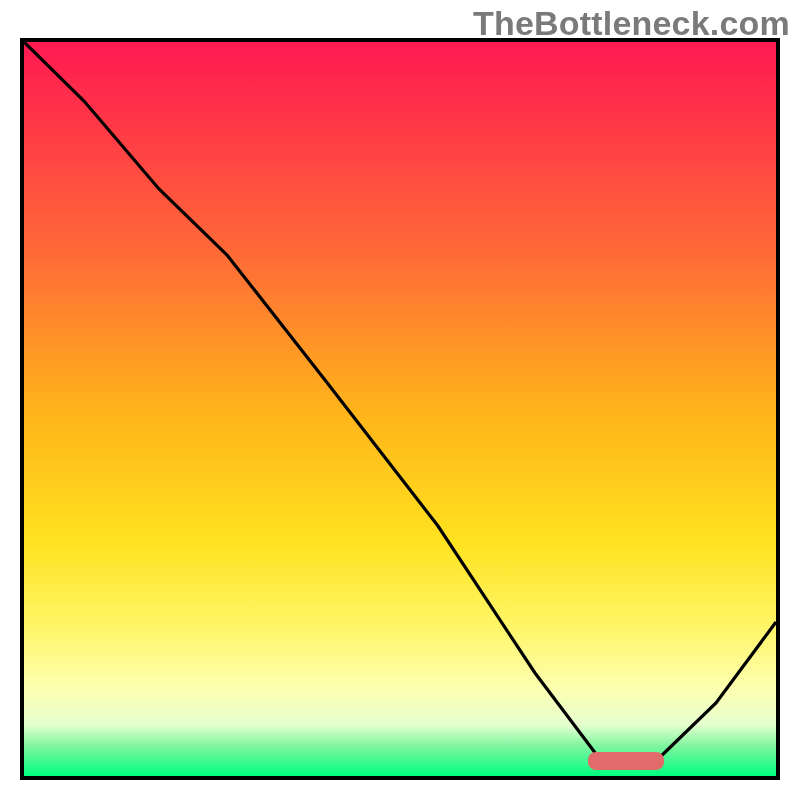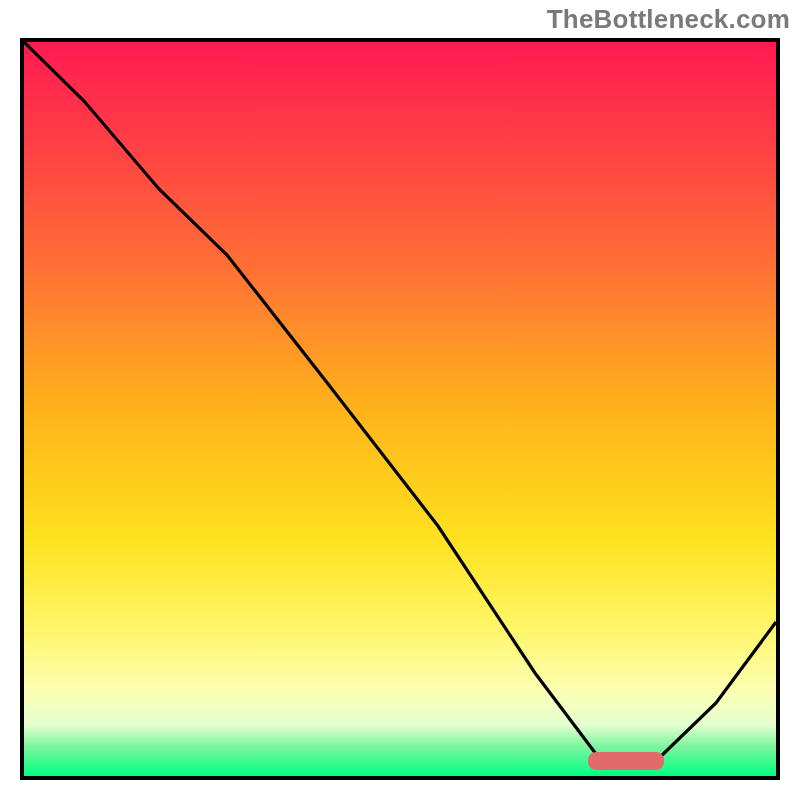--- a/index.html
+++ b/index.html
@@ -13,21 +13,21 @@
   .wrap {
     position: relative;
     width: 800px;
     height: 800px;
   }
   .watermark {
     position: absolute;
     top: 4px;
     right: 10px;
     font-family: Arial, Helvetica, sans-serif;
-    font-size: 26px;
+    font-size: 34px;
     font-weight: 600;
     color: #7a7a7a;
     letter-spacing: 0.2px;
     z-index: 10;
   }
   .plot {
     position: absolute;
     left: 20px;
     top: 38px;
     width: 760px;

